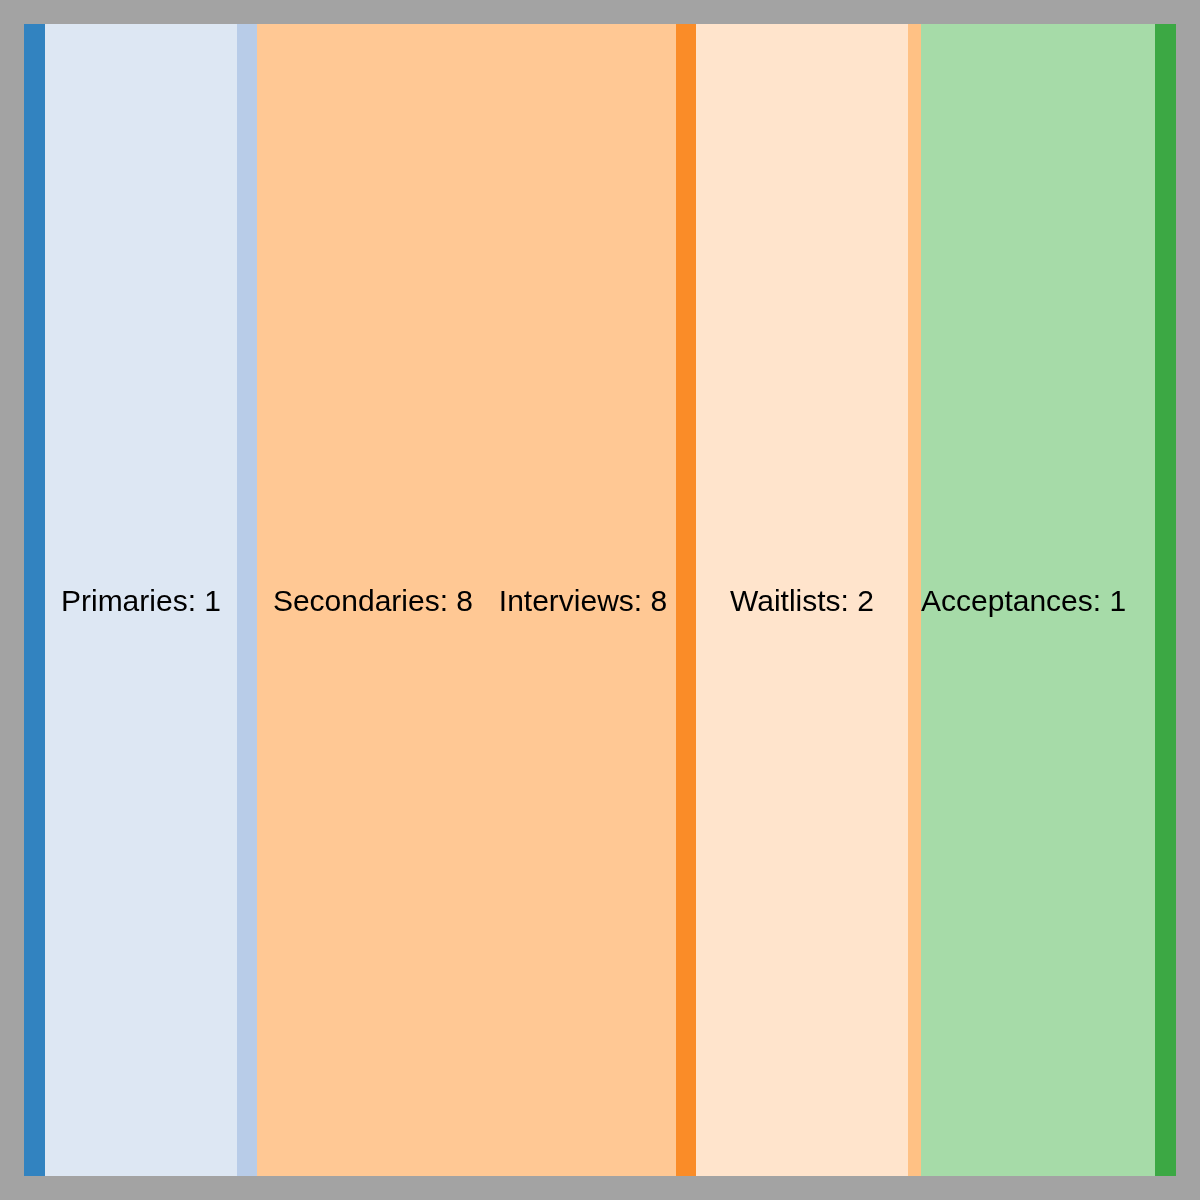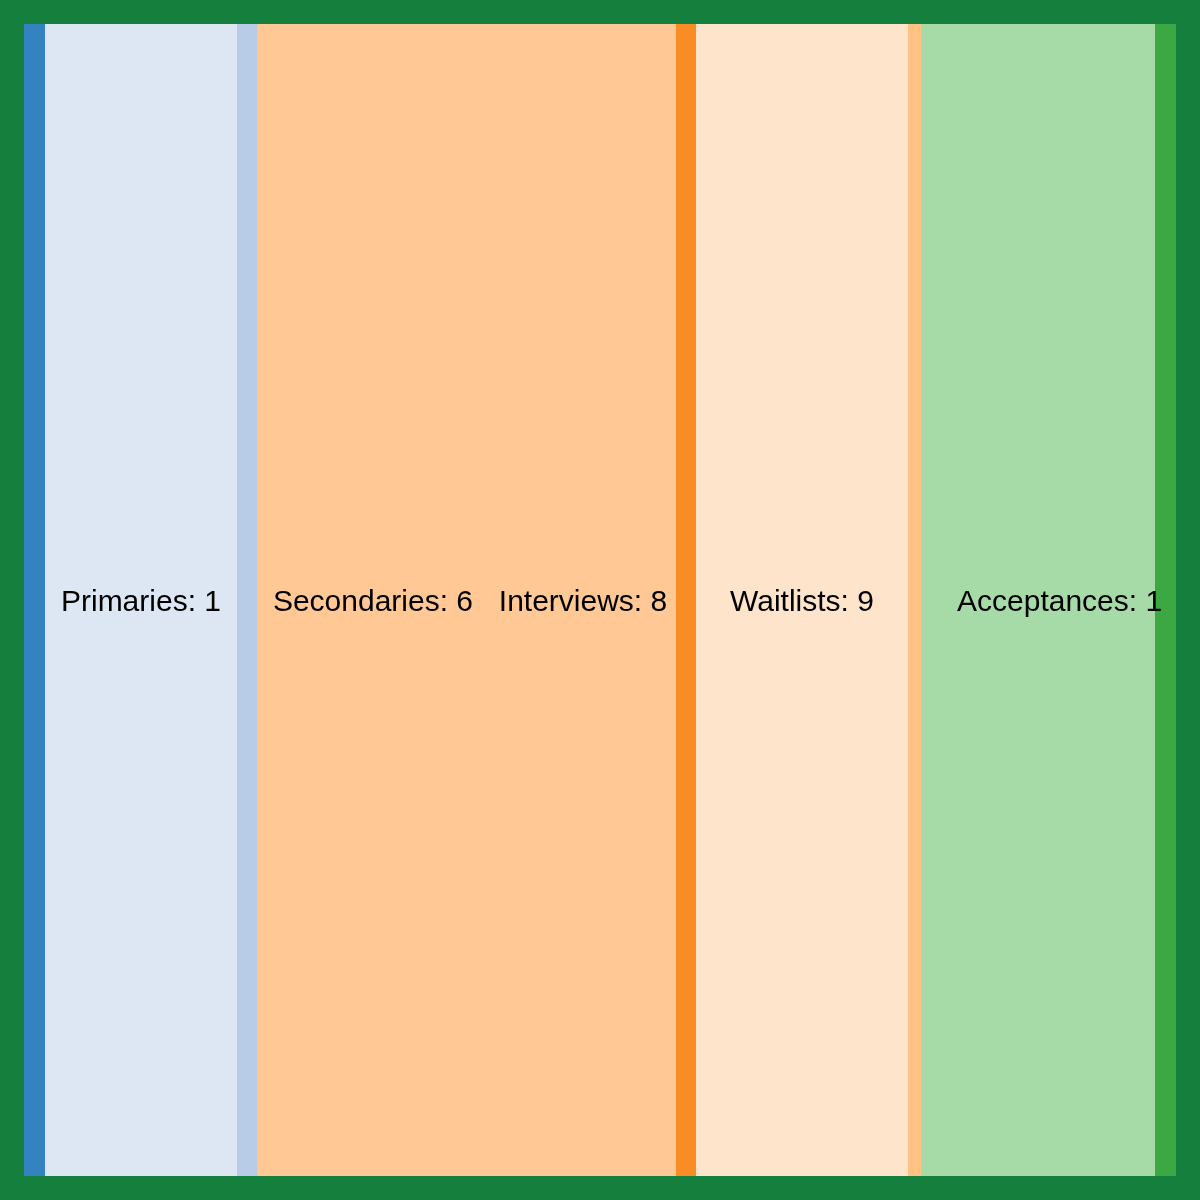--- a/index.html
+++ b/index.html
@@ -10,21 +10,21 @@
   body {
     width: 1200px;
     height: 1200px;
     font-family: "Liberation Sans", sans-serif;
     overflow: hidden;
   }
   #sankey-canvas {
     position: relative;
     width: 1200px;
     height: 1200px;
-    background: #15803d;
+    background: #a3a3a3;
   }
   .band {
     position: absolute;
     top: 24px;
     height: 1152px;
   }
   .node-band { }
   .flow-band { }
   .flow-label {
     position: absolute;
@@ -48,18 +48,18 @@
       <div class="band node-band" style="left: 237px; width: 20px; background: rgb(184, 204, 232); top: 24px; height: 1152px;"></div>
       <div class="band flow-band" style="left: 257px; width: 419px; background: rgb(255, 200, 148); top: 24px; height: 1152px;"></div>
       <div class="band node-band" style="left: 676px; width: 20px; background: rgb(250, 140, 40); top: 24px; height: 1152px;"></div>
       <div class="band flow-band" style="left: 696px; width: 212px; background: rgb(255, 228, 204); top: 24px; height: 1152px;"></div>
       <div class="band node-band" style="left: 908px; width: 13px; background: rgb(255, 193, 132); top: 24px; height: 1152px;"></div>
       <div class="band flow-band" style="left: 921px; width: 234px; background: rgb(166, 219, 168); top: 24px; height: 1152px;"></div>
       <div class="band node-band" style="left: 1155px; width: 21px; background: rgb(60, 168, 68); top: 24px; height: 1152px;"></div>
     </div>
   <div id="labels-layer">
       <div class="flow-label" style="left: 45px; width: 192px;">Primaries: 1</div>
-      <div class="flow-label" style="left: 262px; width: 222px;">Secondaries: 6</div>
+      <div class="flow-label" style="left: 262px; width: 222px;">Secondaries: 8</div>
       <div class="flow-label" style="left: 490px; width: 186px;">Interviews: 8</div>
-      <div class="flow-label" style="left: 696px; width: 212px;">Waitlists: 9</div>
-      <div class="flow-label" style="left: 921px; width: 204px; padding-left: 36px;">Acceptances: 1</div>
+      <div class="flow-label" style="left: 696px; width: 212px;">Waitlists: 2</div>
+      <div class="flow-label" style="left: 921px; width: 204px;">Acceptances: 1</div>
     </div>
 </div>
 
 </body></html>

